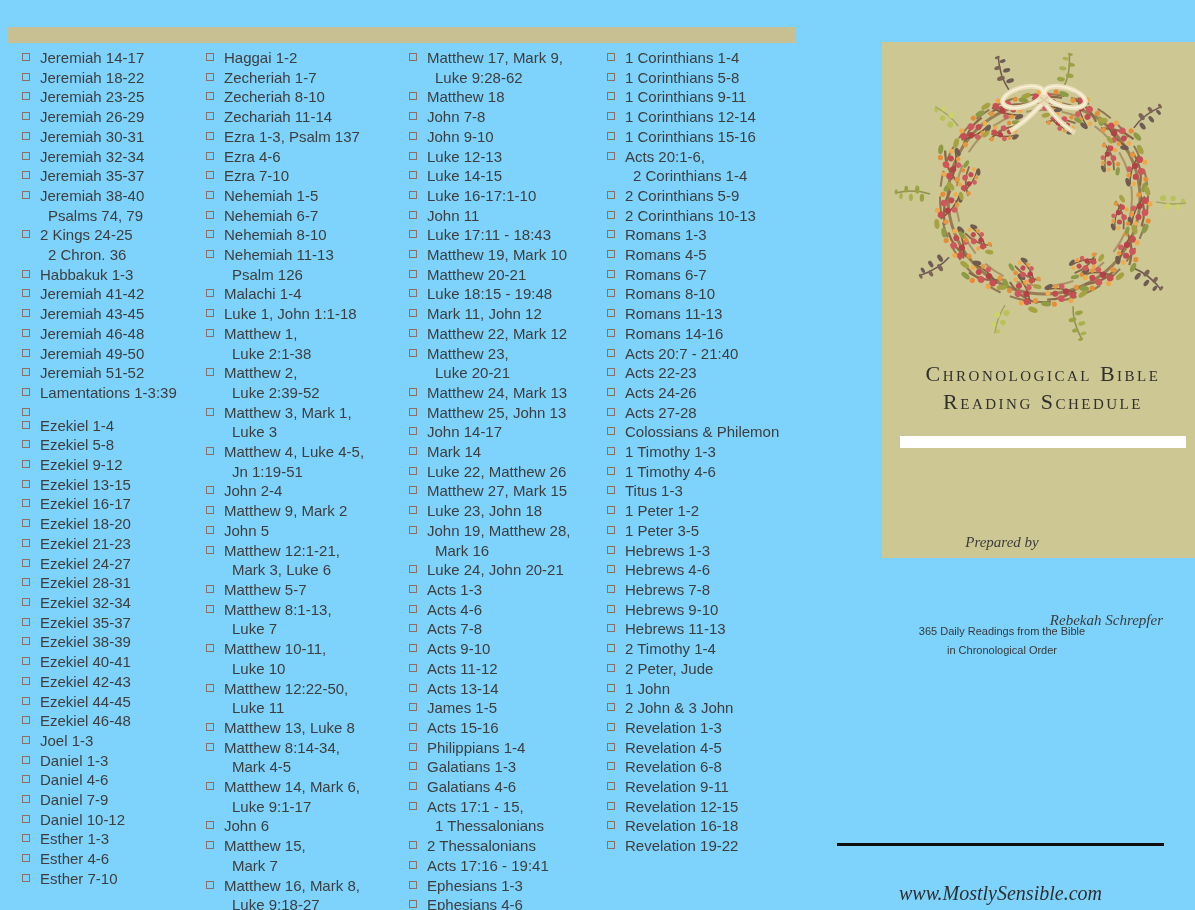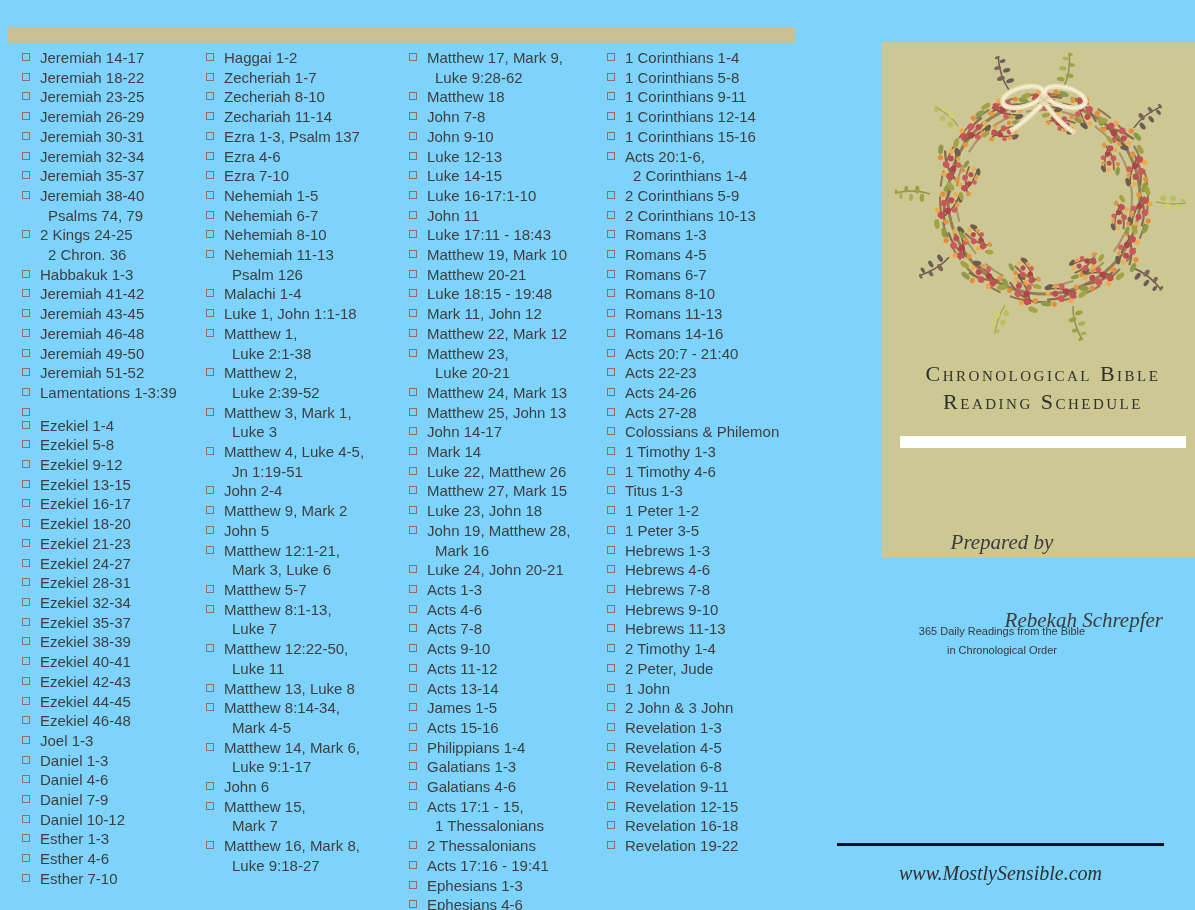--- a/index.html
+++ b/index.html
@@ -33,31 +33,31 @@
   .wreath { position:absolute; left:0; top:6px; }
   .cover-title {
     position:absolute; left:0; top:318px; width:100%; text-align:center;
     font-family:"Liberation Serif", serif; font-variant:small-caps;
     font-size:22px; line-height:28px; letter-spacing:2.5px; color:#31312a;
   }
   .divider { position:absolute; left:18px; top:394px; width:286px; height:12px; background:#ffffff; }
   .prepared, .author {
     position:absolute; left:841px; width:322px; text-align:center;
     font-family:"Liberation Serif", serif; font-style:italic;
-    font-size:21px; line-height:24px; color:#3c3c3c;
+    font-size:15px; line-height:24px; color:#3c3c3c;
   }
   .prepared { top:530px; }
   .author   { top:608px;text-align:right; }
   .desc {
     position:absolute; left:841px; top:622px; width:322px; text-align:center;
     font-size:11px; line-height:19px; color:#383838; white-space:pre-line;
   }
   .rule { position:absolute; left:837px; top:843px; width:327px; height:3px; background:#0e0e0e; }
   .website {
-    position:absolute; left:837px; top:860px; width:327px; text-align:center;
+    position:absolute; left:837px; top:880px; width:327px; text-align:center;
     font-family:"Liberation Serif", serif; font-style:italic;
     font-size:20px; line-height:26px; color:#2f2f2f; text-decoration:none; display:block;
   }
 </style>
 </head>
 <body>
 
 <div class="page">
 
   <div class="top-bar"></div>
@@ -321,20 +321,25 @@
 Mark 3, Luke 6</span>
       </div>
       <div class="item">
         <span class="cb"></span>
         <span class="txt">Matthew 5-7</span>
       </div>
       <div class="item">
         <span class="cb"></span>
         <span class="txt">Matthew 8:1-13,
 Luke 7</span>
+      </div>
+      <div class="item">
+        <span class="cb"></span>
+        <span class="txt">Matthew 10-11,
+Luke 10</span>
       </div>
       <div class="item">
         <span class="cb"></span>
         <span class="txt">Matthew 12:22-50,
 Luke 11</span>
       </div>
       <div class="item">
         <span class="cb"></span>
         <span class="txt">Matthew 13, Luke 8</span>
       </div>

